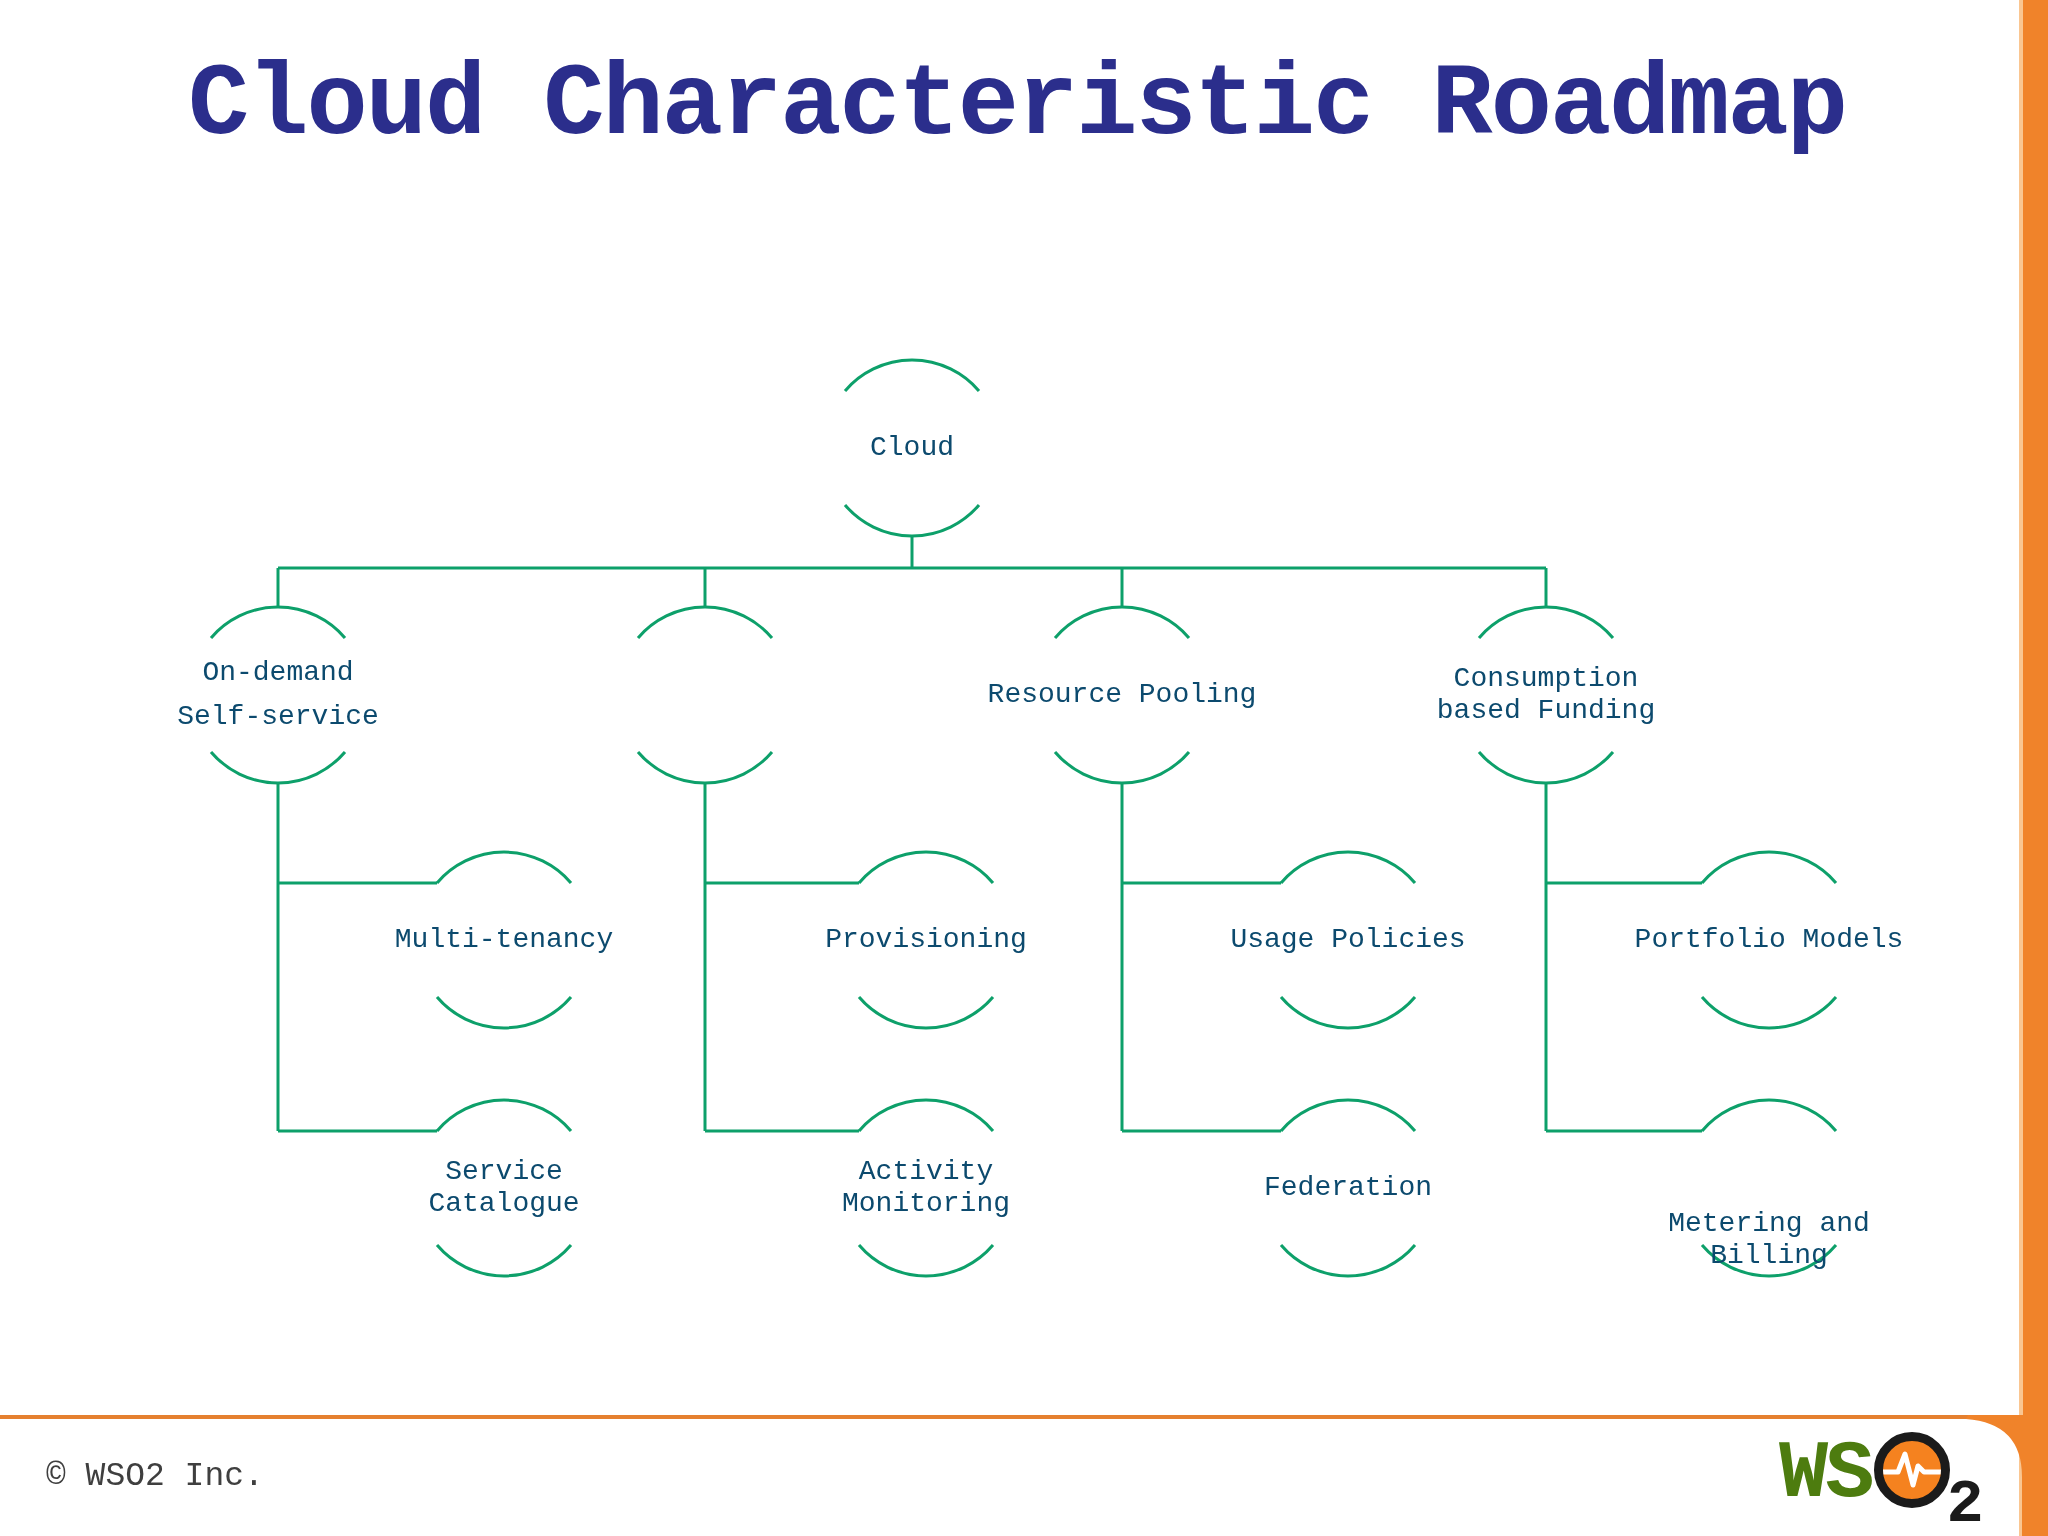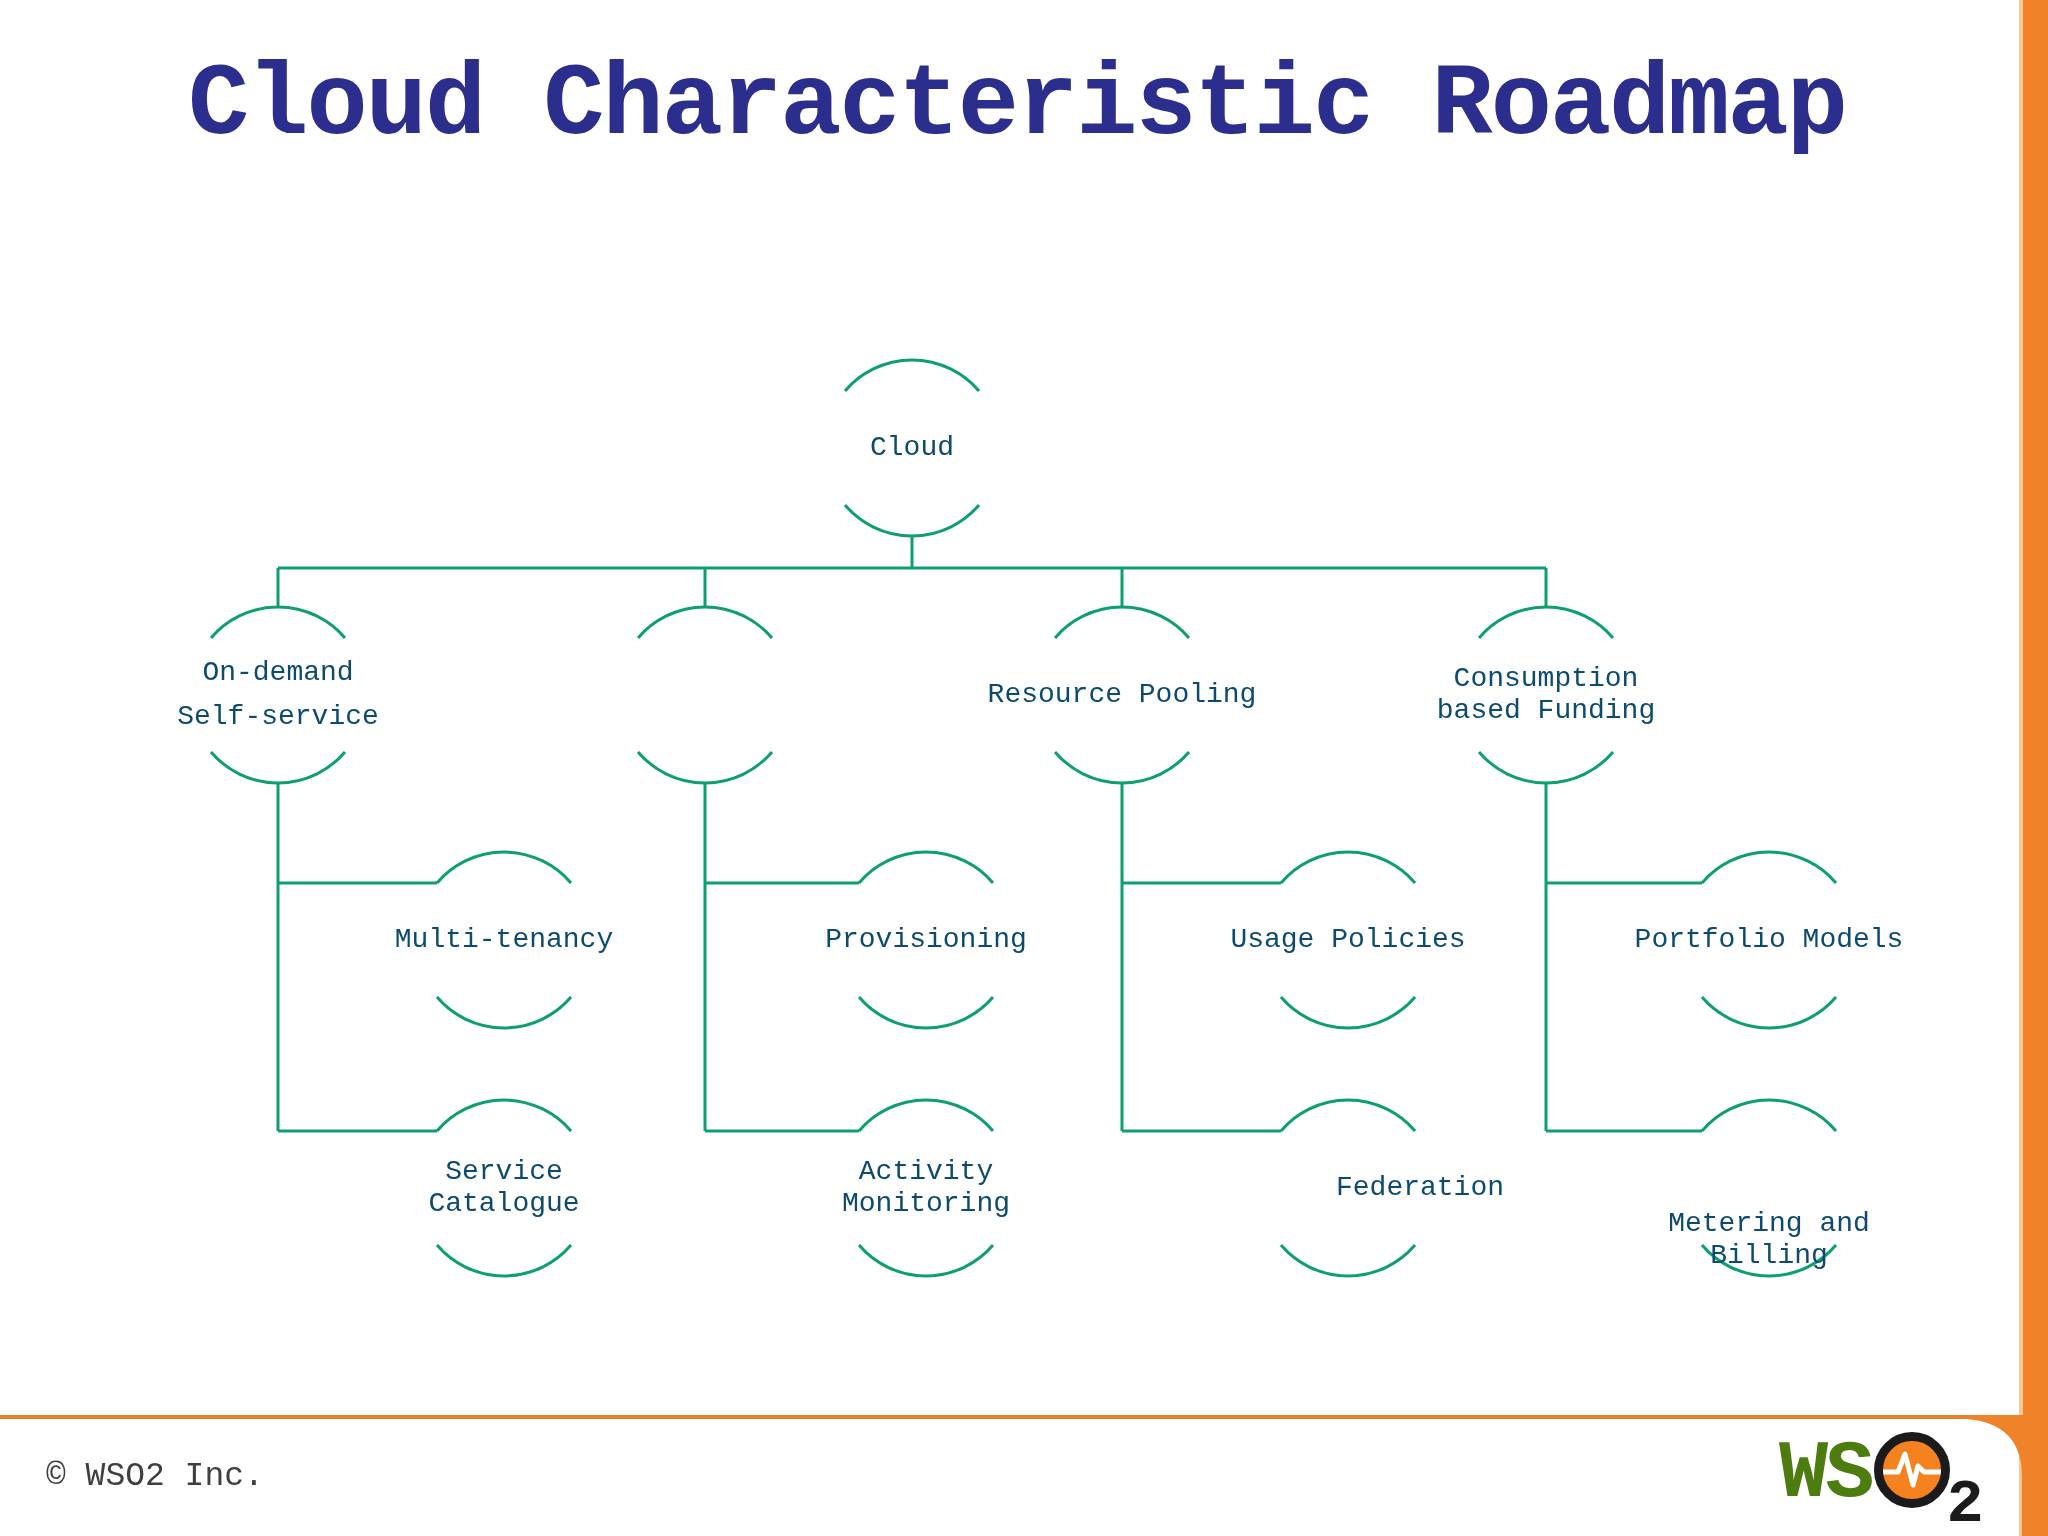--- a/index.html
+++ b/index.html
@@ -142,21 +142,21 @@
   <div class="node-label" style="left:1546px;top:695px;">Consumption
 based Funding</div>
   <div class="node-label" style="left:1122px;top:695px;">Resource Pooling</div>
   <div class="node-label" style="left:504px;top:940px;">Multi-tenancy</div>
   <div class="node-label" style="left:504px;top:1188px;">Service
 Catalogue</div>
   <div class="node-label" style="left:926px;top:940px;">Provisioning</div>
   <div class="node-label" style="left:926px;top:1188px;">Activity
 Monitoring</div>
   <div class="node-label" style="left:1348px;top:940px;">Usage Policies</div>
-  <div class="node-label" style="left:1420px;top:1188px;">Federation</div>
+  <div class="node-label" style="left:1348px;top:1188px;">Federation</div>
   <div class="node-label" style="left:1769px;top:940px;">Portfolio Models</div>
   <div class="node-label" style="left:1769px;top:1240px;">Metering and
 Billing</div>
 
   <div class="copyright">© WSO2 Inc.</div>
 
   <div class="logo">
     <span class="ws">WS</span>
     <span class="o-ring">
       <svg width="58" height="58" viewBox="0 0 58 58">

